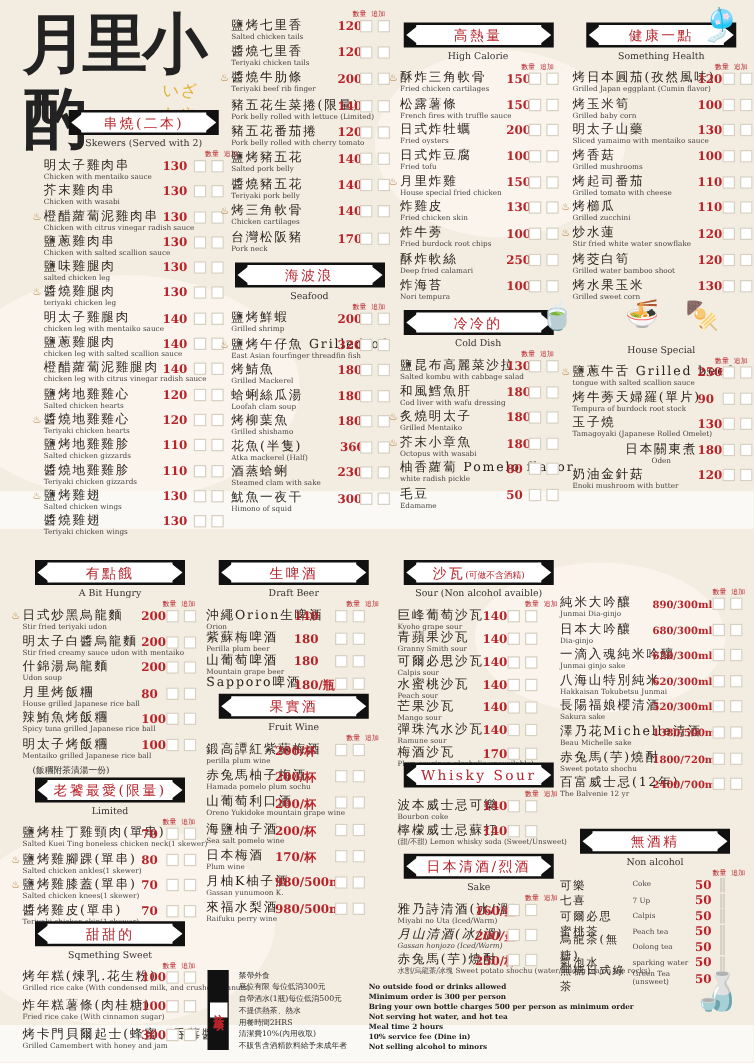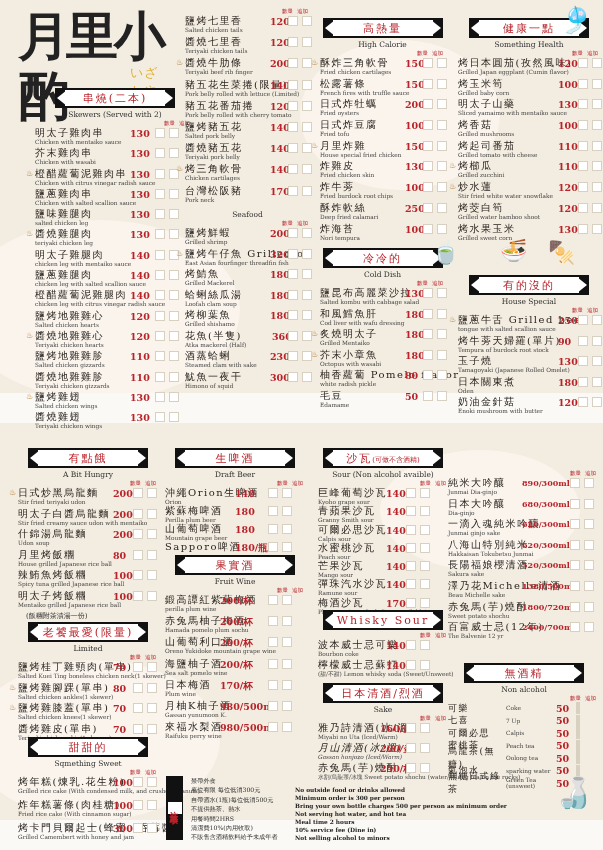--- a/index.html
+++ b/index.html
@@ -291,20 +291,25 @@
       <div class="en">Pork neck</div>
       <span class="price" style="left: 85px;">170</span>
       <div class="boxes" style="left: 103px;">
         <span class="box"></span>
         <span class="box"></span>
       </div>
     </div>
   </div>
 
 <div class="col" id="c-seafood" style="left:185px;top:210px;width:125px">
+    <div class="sec-head">
+      <div class="inner">
+        <span class="zh">海波浪</span>
+      </div>
+    </div>
     <div class="sec-en">Seafood</div>
     <div class="qty-hdr" style="padding-right: 2px;">
       <span>數量</span>
       <span>追加</span>
     </div>
     <div class="item" style="height: 20.5px;">
       <div class="zh">鹽烤鮮蝦</div>
       <div class="en">Grilled shrimp</div>
       <span class="price" style="left: 85px;">200</span>
       <div class="boxes" style="left: 103px;">
@@ -631,25 +636,20 @@
       <div class="zh">烤水果玉米</div>
       <div class="en">Grilled sweet corn</div>
       <span class="price" style="left: 100px;">130</span>
       <div class="boxes" style="left: 120px;">
         <span class="box"></span>
         <span class="box"></span>
       </div>
     </div>
   </div>
 <div class="col" id="c-special" style="left:458px;top:275px;width:142px">
-    <div class="sec-head">
-      <div class="inner">
-        <span class="zh">有的沒的</span>
-      </div>
-    </div>
     <div class="sec-en">House Special</div>
     <div class="qty-hdr" style="padding-right: 2px;">
       <span>數量</span>
       <span>追加</span>
     </div>
     <div class="item" style="height: 20.5px;">
       <span class="chef">♨</span>
       <div class="zh">鹽蔥牛舌 Grilled beef</div>
       <div class="en">tongue with salted scallion sauce</div>
       <span class="price" style="left: 100px;">250</span>
@@ -669,21 +669,21 @@
     </div>
     <div class="item" style="height: 20.5px;">
       <div class="zh">玉子燒</div>
       <div class="en">Tamagoyaki (Japanese Rolled Omelet)</div>
       <span class="price" style="left: 100px;">130</span>
       <div class="boxes" style="left: 120px;">
         <span class="box"></span>
         <span class="box"></span>
       </div>
     </div>
-    <div class="item" style="height: 20.5px;">
+    <div class="item" style="height: 20.5px; text-align: center;">
       <div class="zh">日本關東煮</div>
       <div class="en">Oden</div>
       <span class="price" style="left: 100px;">180</span>
       <div class="boxes" style="left: 120px;">
         <span class="box"></span>
         <span class="box"></span>
       </div>
     </div>
     <div class="item" style="height: 20.5px;">
       <div class="zh">奶油金針菇</div>

